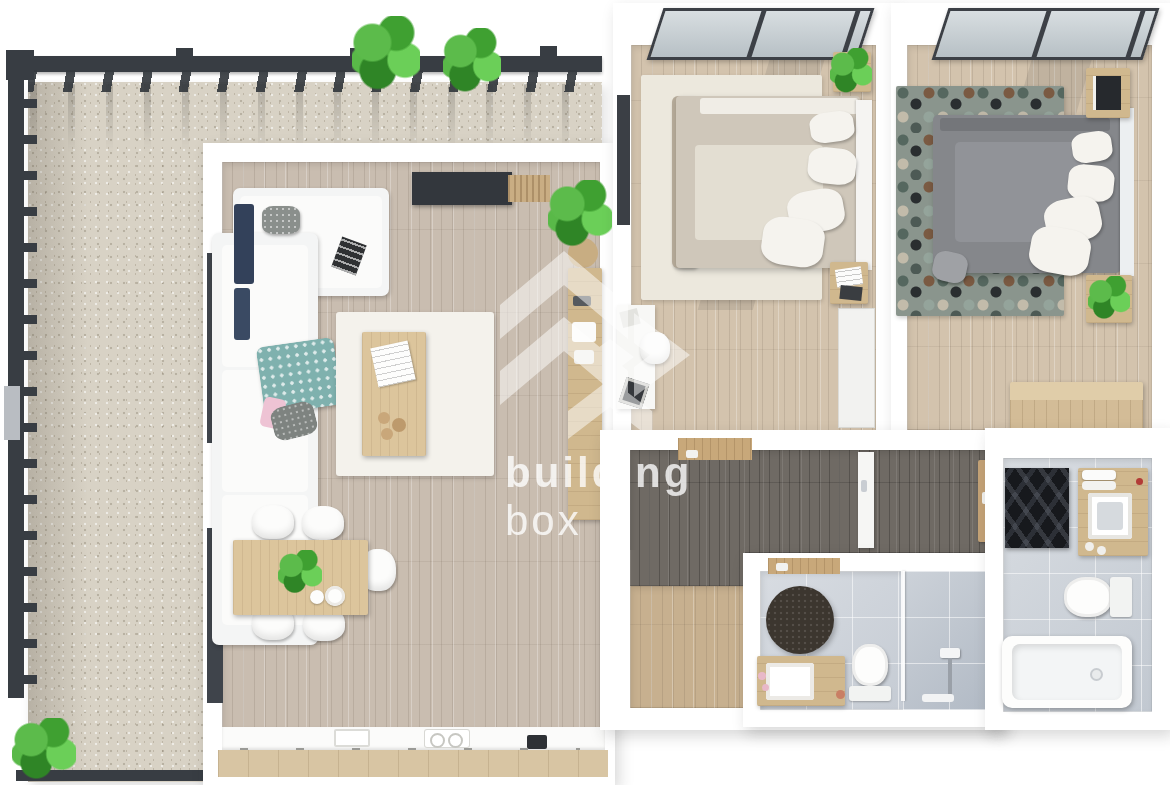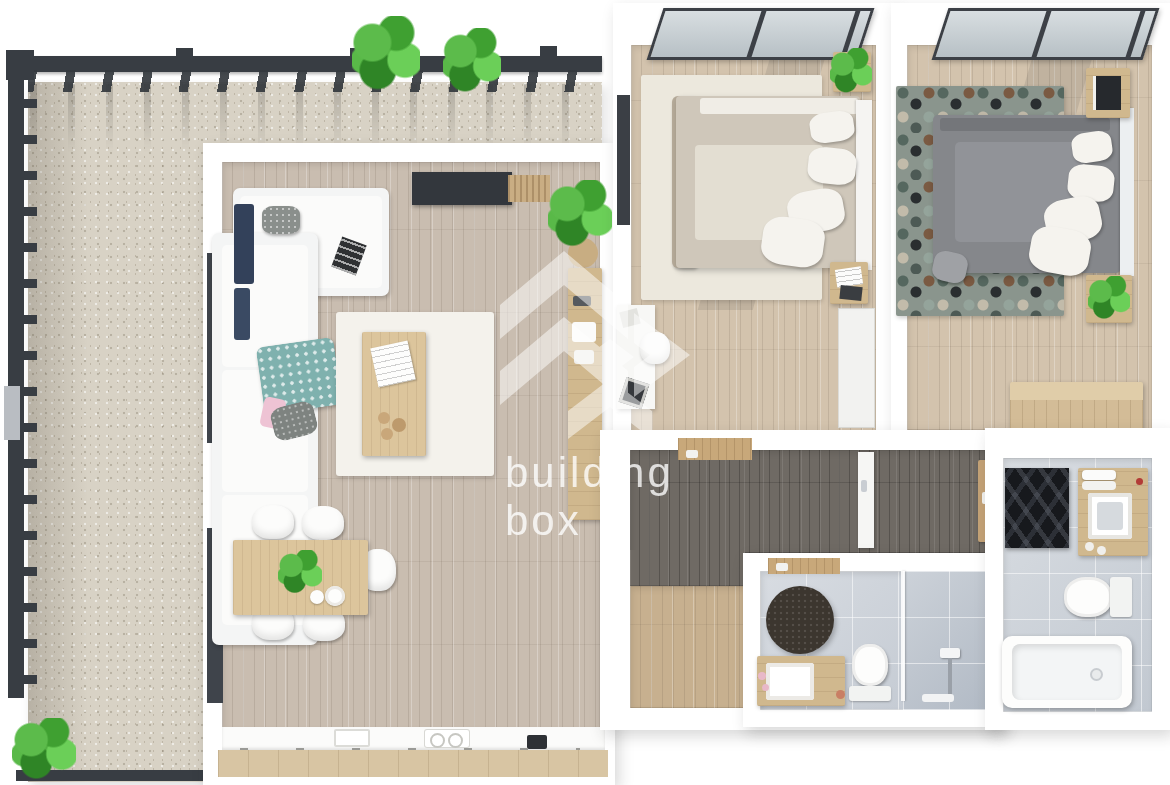--- a/index.html
+++ b/index.html
@@ -294,17 +294,17 @@
   <div class="layer">
     <svg class="abs" style="left:492px;top:243px;" width="205" height="215" viewBox="0 0 205 215">
       <g fill="#ffffff" opacity="0.5">
         <polygon points="8,62 72,8 136,62 136,96 72,42 8,96"></polygon>
         <polygon points="8,128 72,74 136,128 136,162 72,108 8,162"></polygon>
         <polygon points="142,70 198,112 142,154 142,124 158,112 142,100"></polygon>
         <polygon points="76,168 118,136 160,168 160,196 118,164 76,196"></polygon>
         <polygon points="118,96 142,114 118,132 94,114"></polygon>
       </g>
     </svg>
-    <div class="abs wm-text" style="left:505px;top:452px;">building</div>
+    <div class="abs wm-text" style="left:505px;top:452px;font-weight:bold;">building</div>
     <div class="abs wm-text" style="left:505px;top:500px;">box</div>
   </div>
 
 </div>
 
 </body></html>

